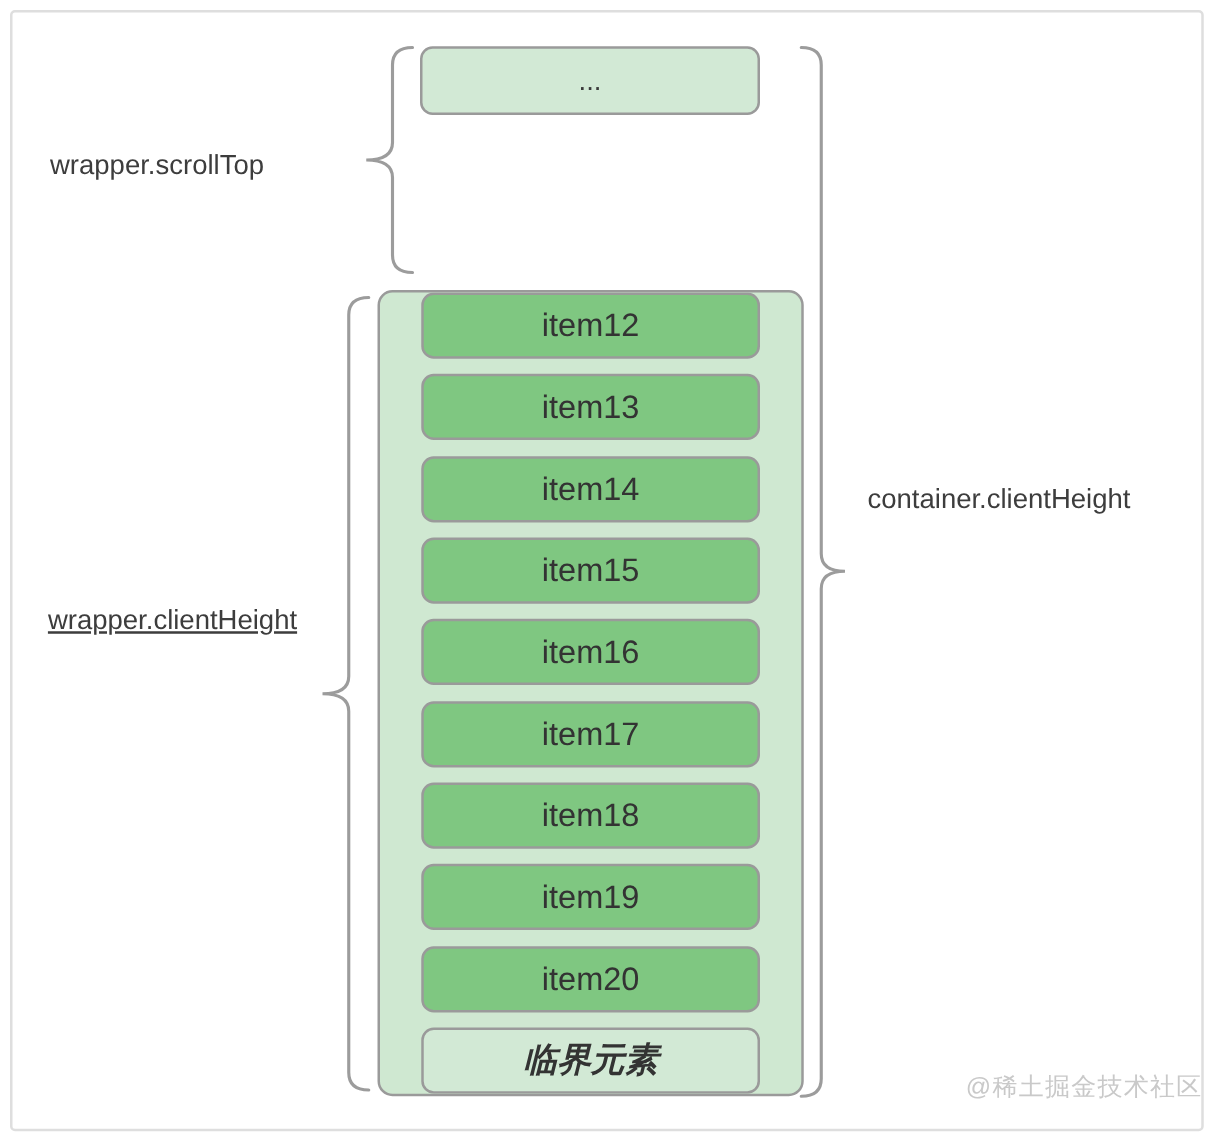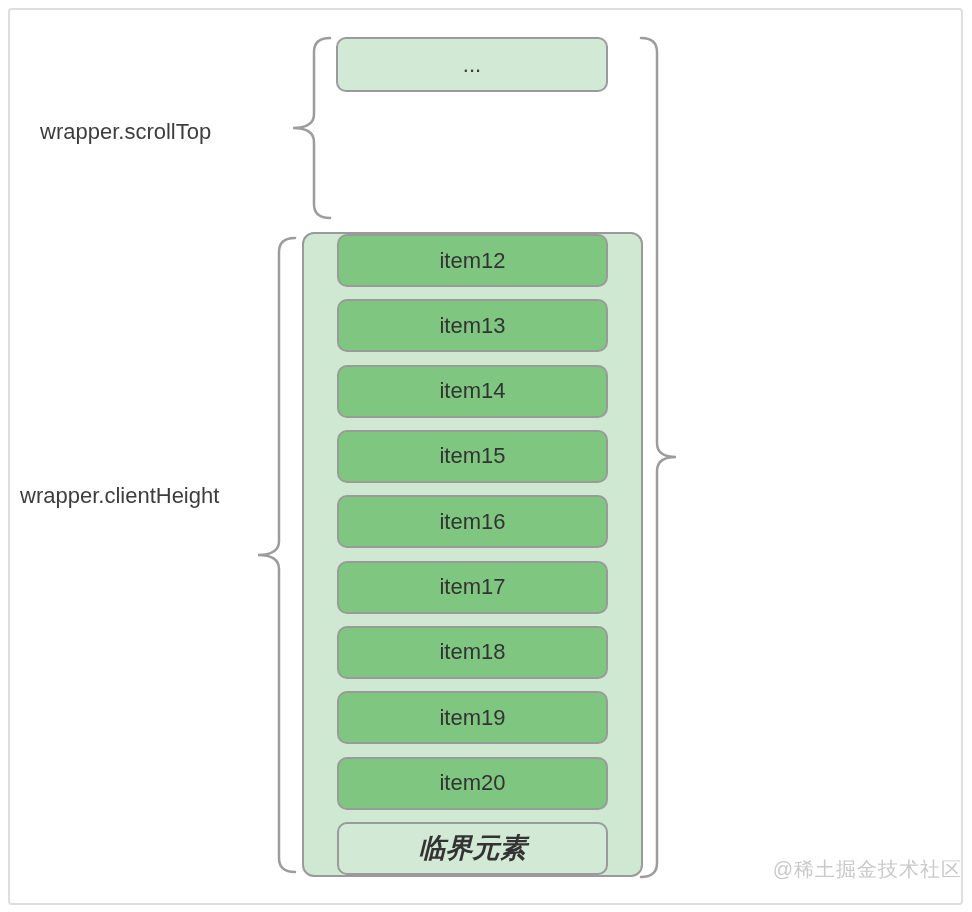--- a/index.html
+++ b/index.html
@@ -27,28 +27,28 @@
        background:var(--light-fill);display:flex;align-items:center;justify-content:center;
        font-size:22px;font-weight:500;color:#3a3a3a;}
   .container-box{position:absolute;left:302px;top:232px;width:341px;height:645px;
                  background:var(--container-fill);border:2px solid var(--box-border);
                  border-radius:12px;overflow:hidden;}
   .container-inner{position:absolute;left:0;top:0;width:100%;height:100%;
                    display:flex;flex-direction:column;justify-content:space-between;
                    padding:0 33px;}
   .item-dark{flex:0 0 53px;height:53px;border:2px solid var(--box-border);border-radius:10px;
              background:var(--dark-fill);display:flex;align-items:center;justify-content:center;
-             font-size:22px;font-weight:500;color:#333333;}
+             font-size:26px;font-weight:500;color:#333333;}
   .item-critical{flex:0 0 53px;height:53px;border:2px solid var(--box-border);border-radius:10px;
              background:var(--light-fill);display:flex;align-items:center;justify-content:center;
              font-size:27px;font-weight:600;color:#333333;font-style:italic;}
   .label{position:absolute;font-size:22px;font-weight:500;color:var(--label);
          line-height:26px;white-space:nowrap;}
   .label-scrolltop{left:40px;top:119px;width:241px;text-align:left;}
-  .label-wrapperheight{left:20px;top:483px;width:236px;text-align:left;}
+  .label-wrapperheight{left:20px;top:483px;width:236px;text-align:center;text-decoration:underline;}
   .label-containerheight{left:694px;top:386px;text-align:left;}
   .watermark{position:absolute;right:10px;top:856px;font-size:20px;font-weight:300;
              color:var(--watermark);letter-spacing:1px;}
 </style>
 </head>
 <body>
 
 <div class="canvas">
 
   <div class="frame"></div>
@@ -56,20 +56,21 @@
   <svg class="braces" viewBox="0 0 972 912">
     <path d="M 330,38 Q 314,38 314,52 L 314,114 Q 314,128 293,128 Q 314,128 314,142 L 314,204 Q 314,218 330,218"></path>
     <path d="M 295,238 Q 279,238 279,252 L 279,541 Q 279,555 258,555 Q 279,555 279,569 L 279,858 Q 279,872 295,872"></path>
     <path d="M 641,38 Q 657,38 657,52 L 657,443 Q 657,457 676,457 Q 657,457 657,471 L 657,863 Q 657,877 641,877"></path>
   </svg>
 
   <div class="label label-scrolltop">wrapper.scrollTop</div>
 
   <div class="label label-wrapperheight">wrapper.clientHeight</div>
 
+  <div class="label label-containerheight">container.clientHeight</div>
 
   <div class="top-group">
 
   <div class="box">...</div>
     </div>
 
   <div class="container-box">
     <div class="container-inner">
       <div style="display:contents;">
         

